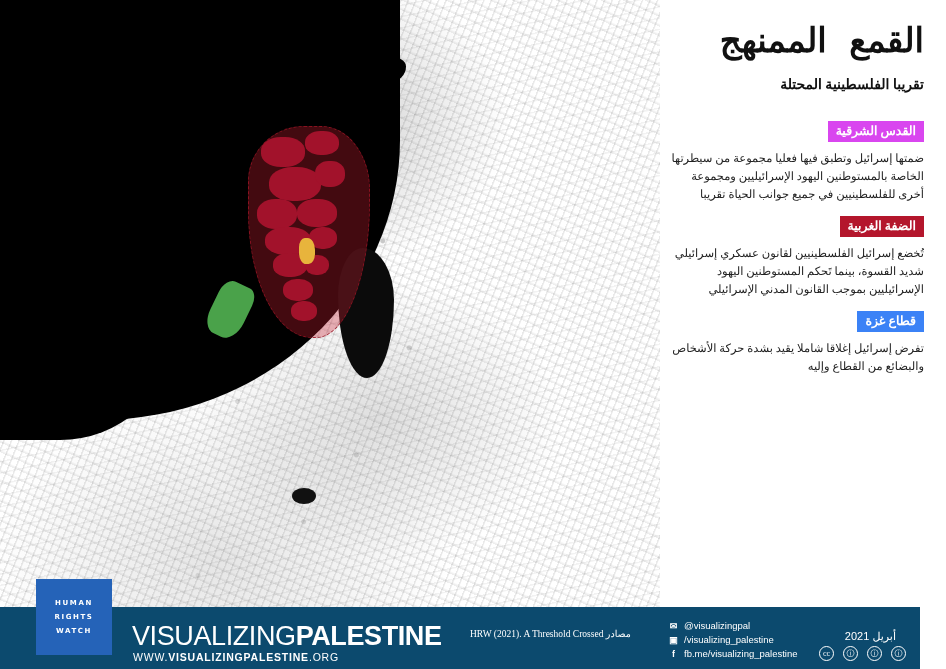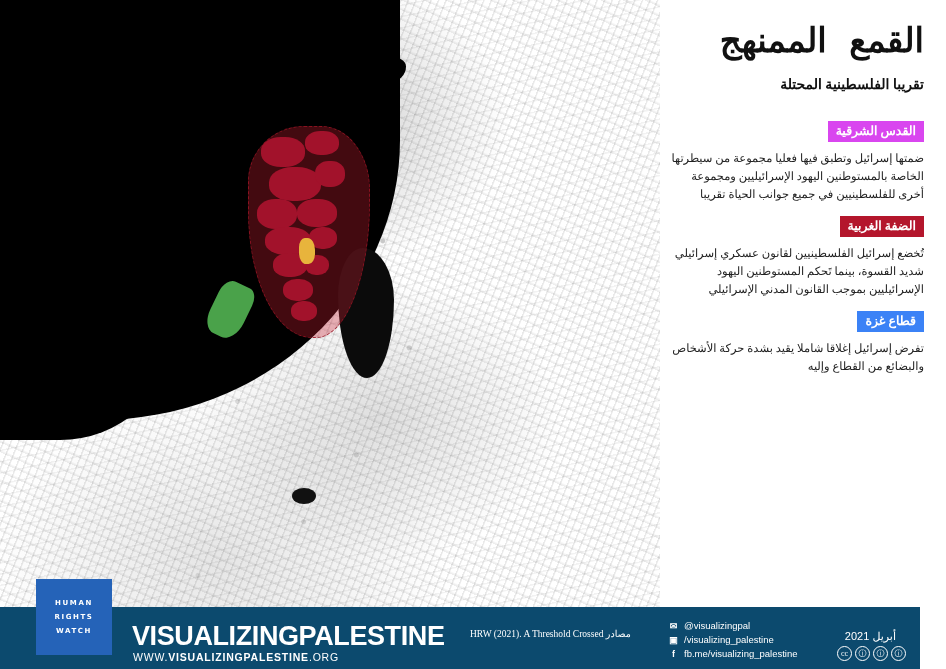--- a/index.html
+++ b/index.html
@@ -141,21 +141,21 @@
     line-height: 14px;
     text-align: center;
   }
   #vp-wordmark {
     position: absolute;
     left: 132px; bottom: 17px;
     font-size: 27px;
     letter-spacing: -0.4px;
     font-family: "Liberation Sans", sans-serif;
   }
-  #vp-wordmark .light { color: #ffffff; font-weight: 700; }
+  #vp-wordmark .light { color: #ffffff; font-weight: 400; }
   #vp-wordmark .bold  { color: #ffffff; font-weight: 700; }
   #vp-url {
     position: absolute;
     left: 133px; bottom: 6px;
     font-size: 10.5px;
     letter-spacing: 0.8px;
     font-family: "Liberation Sans", sans-serif;
     margin-top: 8px;
   }
   #vp-url .strong { font-weight: 700; }
@@ -184,21 +184,21 @@
   #date-block {
     position: absolute;
     right: 24px; bottom: 26px;
     font-size: 11px; color: #ffffff;
     text-align: right;
     font-family: "Liberation Sans", sans-serif;
   }
   #cc-icons {
     position: absolute;
     right: 14px; bottom: 8px;
-    display: flex; gap: 3px;
+    display: flex; gap: 9px;
   }
   .cc {
     width: 13px; height: 13px; border-radius: 50%;
     border: 1px solid #ffffff; color: #ffffff;
     font-size: 8px; display: flex; align-items: center; justify-content: center;
     font-family: "Liberation Serif", serif;
   }
 
   
   #content {

